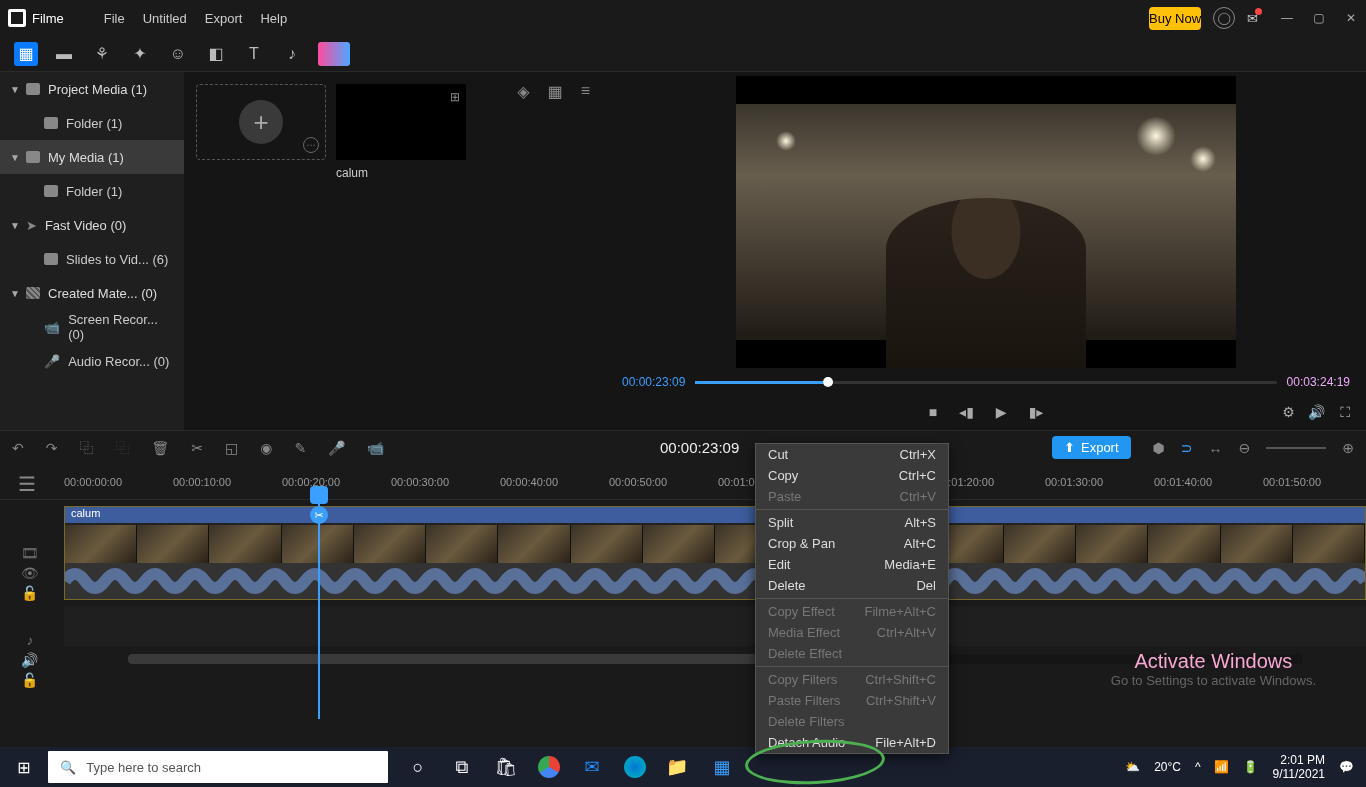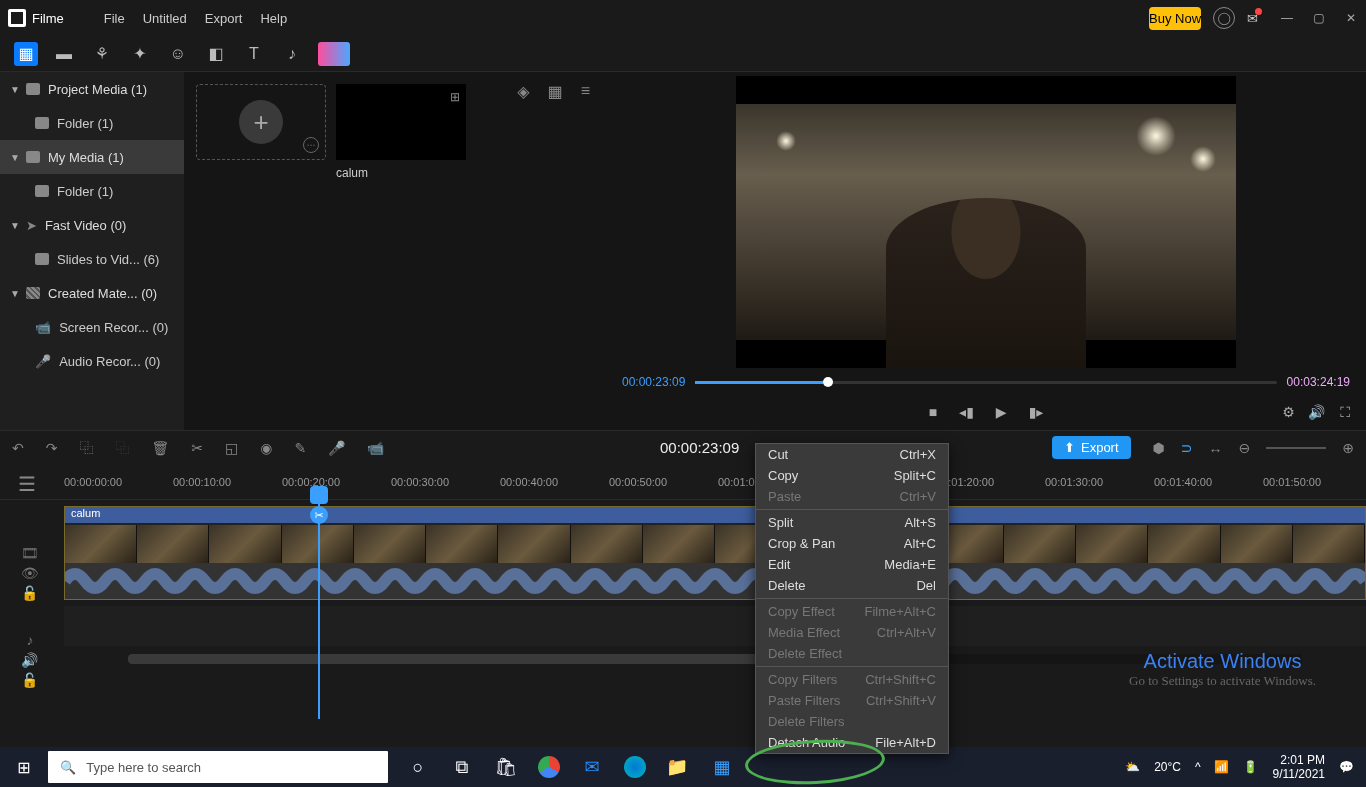--- a/index.html
+++ b/index.html
@@ -21,21 +21,21 @@
 .toolrow { height: 36px; display: flex; align-items: center; gap: 14px; padding-left: 14px; border-bottom: 1px solid #2a2a2a; }
 .toolrow .tool { width: 24px; height: 24px; display: flex; align-items: center; justify-content: center; color: #bbb; font-size: 16px; }
 .tool.active { background: #0a7aff; border-radius: 3px; color: #fff; }
 .tool.gradient { background: linear-gradient(90deg, #ff4d9e, #4da6ff); border-radius: 3px; width: 32px; }
 
 
 .main { display: flex; height: 358px; }
 .sidebar { width: 184px; background: #1f1f1f; overflow: hidden; }
 .side-item { display: flex; align-items: center; height: 34px; padding: 0 10px; font-size: 13px; color: #ddd; gap: 8px; }
 .side-item.lv1 { font-weight: 400; }
-.side-item.lv2 { padding-left: 35px; color: #ccc; }
+.side-item.lv2 { padding-left: 44px; color: #ccc; }
 .side-item.sel { background: #3a3a3a; }
 .side-item .arr { font-size: 10px; color: #aaa; width: 8px; }
 .side-ic { width: 14px; height: 12px; background: #888; border-radius: 2px; }
 
 .media-panel { flex: 1; background: #151515; position: relative; padding: 12px; }
 .media-top { position: absolute; right: 16px; top: 10px; display: flex; gap: 18px; color: #888; }
 .media-items { display: flex; gap: 10px; }
 .import-box { width: 130px; height: 76px; border: 1px dashed #555; border-radius: 4px; display: flex; align-items: center; justify-content: center; position: relative; }
 .plus-circ { width: 44px; height: 44px; background: #3a3a3a; border-radius: 50%; display: flex; align-items: center; justify-content: center; color: #aaa; font-size: 26px; }
 .more-dots { position: absolute; right: 6px; bottom: 6px; width: 16px; height: 16px; border: 1px solid #666; border-radius: 50%; font-size: 9px; display:flex; align-items:center; justify-content:center; color:#888;}
@@ -90,22 +90,22 @@
 
 
 .ctxmenu { position: absolute; left: 755px; top: 443px; width: 194px; background: #3a3a3a; border: 1px solid #555; font-size: 13px; z-index: 20; box-shadow: 0 4px 12px rgba(0,0,0,.6); }
 .ctx-item { display: flex; justify-content: space-between; padding: 3px 12px; color: #ddd; }
 .ctx-item.dis { color: #777; }
 .ctx-sep { height: 1px; background: #555; margin: 2px 0; }
 .highlight-ring { position: absolute; left: 745px; top: 740px; width: 140px; height: 44px; border: 3px solid #4caf50; border-radius: 50%; z-index: 21; transform: rotate(-3deg); pointer-events:none; }
 
 
 .watermark { position: absolute; right: 50px; top: 650px; text-align: center; color: #666; z-index: 3; }
-.watermark .t1 { font-size: 20px; color: #3b82f6; }
-.watermark .t2 { font-size: 13px; color: #666; font-family: Liberation Serif, serif; }
+.watermark .t1 { font-size: 20px; color: #f9a8d4; }
+.watermark .t2 { font-size: 13px; color: #666; }
 
 
 .taskbar { position: absolute; bottom: 0; left: 0; right: 0; height: 40px; background: #1a1f2e; display: flex; align-items: center; color: #fff; font-size: 13px; z-index: 15; }
 .start-btn { width: 48px; text-align: center; font-size: 16px; }
 .search-box { width: 340px; height: 32px; background: #fff; display: flex; align-items: center; padding: 0 12px; gap: 10px; color: #555; border-radius: 1px; }
 .tb-icons { display: flex; gap: 20px; margin-left: 18px; align-items: center; }
 .tb-ic { width: 24px; height: 24px; display:flex; align-items:center; justify-content:center; font-size: 18px; }
 .tb-right { margin-left: auto; display: flex; align-items: center; gap: 14px; padding-right: 12px; font-size: 12px; }
 .clock { text-align: right; line-height: 1.2; }
 </style>
@@ -339,21 +339,21 @@
   <div class="t2">Go to Settings to activate Windows.</div>
 </div>
 
 <div class="ctxmenu" id="ctxmenu">
     <div class="ctx-item">
       <span>Cut</span>
       <span>Ctrl+X</span>
     </div>
     <div class="ctx-item">
       <span>Copy</span>
-      <span>Split+C</span>
+      <span>Ctrl+C</span>
     </div>
     <div class="ctx-item dis">
       <span>Paste</span>
       <span>Ctrl+V</span>
     </div>
     <div class="ctx-sep"></div>
     <div class="ctx-item">
       <span>Split</span>
       <span>Alt+S</span>
     </div>

